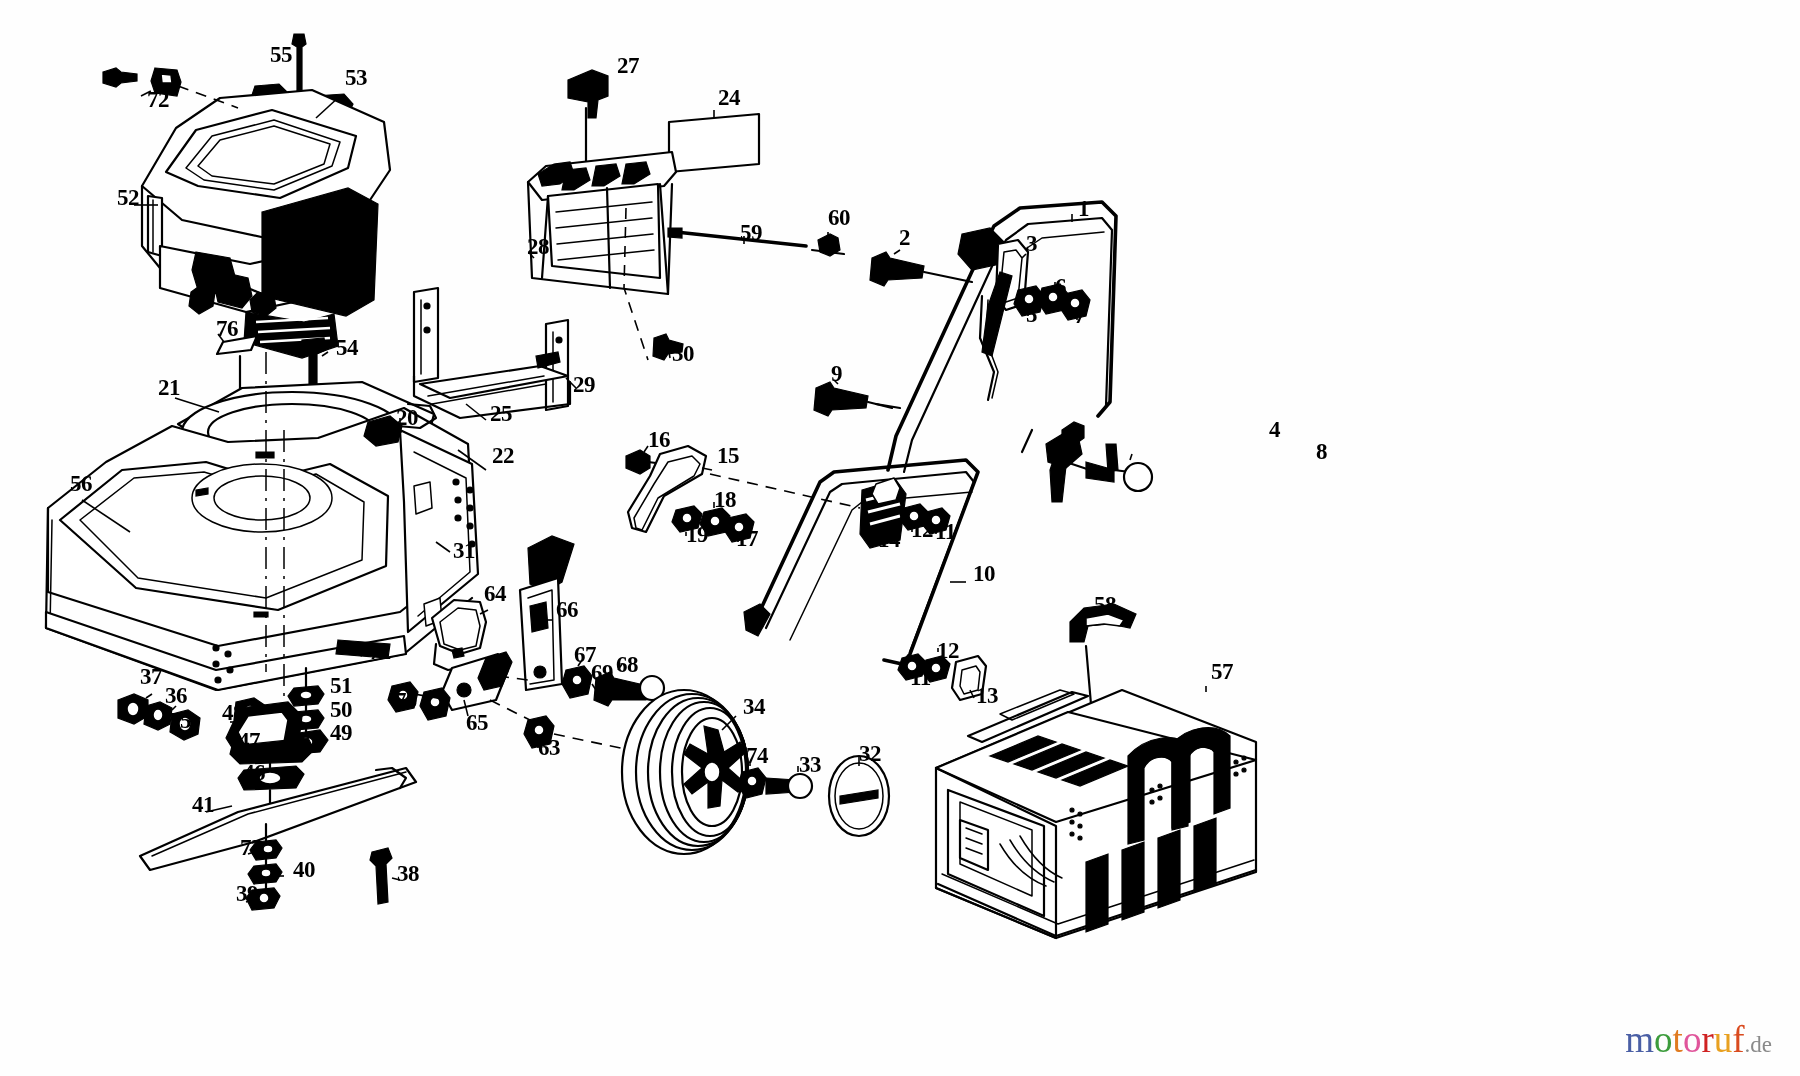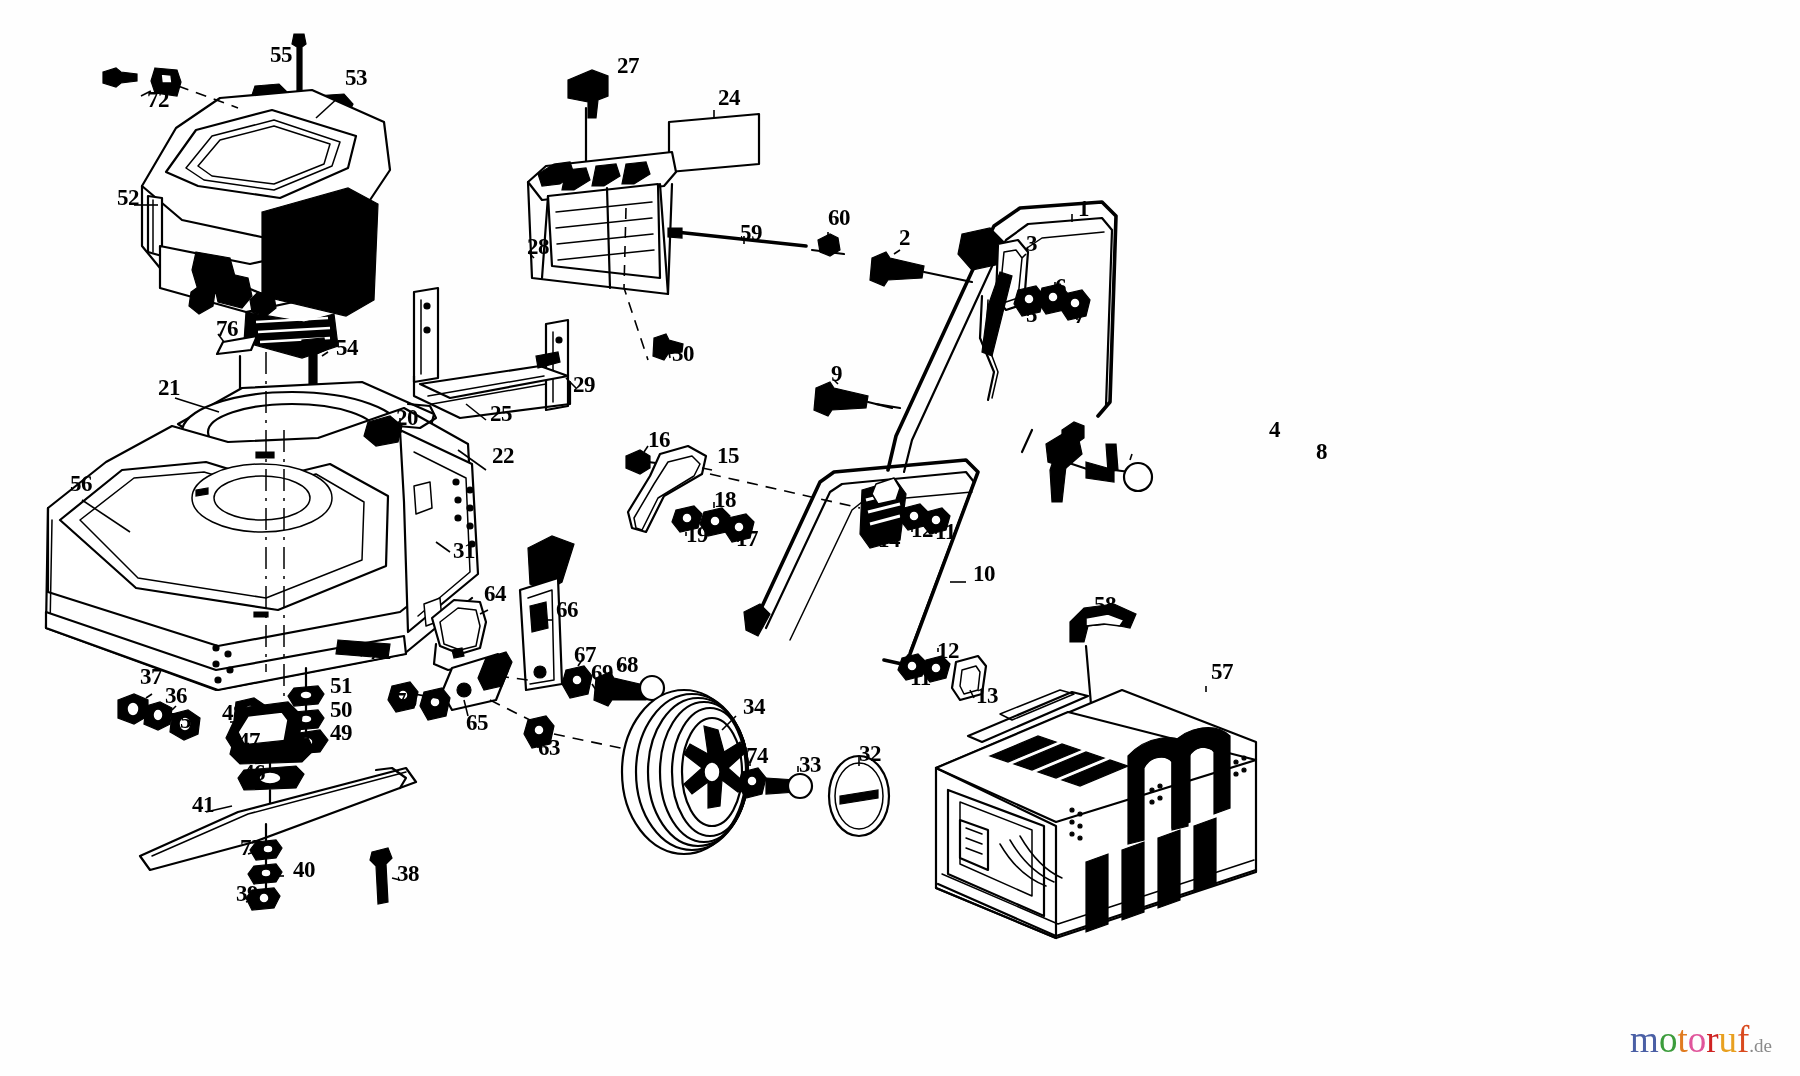--- a/index.html
+++ b/index.html
@@ -25,21 +25,21 @@
     font-size:23px;font-weight:700;fill:#000;
     letter-spacing:-0.5px;
   }
   .wm{
     position:absolute;right:28px;bottom:18px;
     font-family:"Liberation Serif", serif;
     font-size:37px;font-weight:400;line-height:1;
     white-space:nowrap;user-select:none;
   }
   .wm span{display:inline-block;}
-  .wm .dot{font-size:19px;color:#8a8a8a;vertical-align:baseline;}
+  .wm .dot{font-size:23px;color:#8a8a8a;vertical-align:baseline;}
 </style>
 </head>
 <body>
 
 <div id="sheet">
 
 <svg id="diagram" viewBox="0 0 1800 1076">
 
   <g>
 

